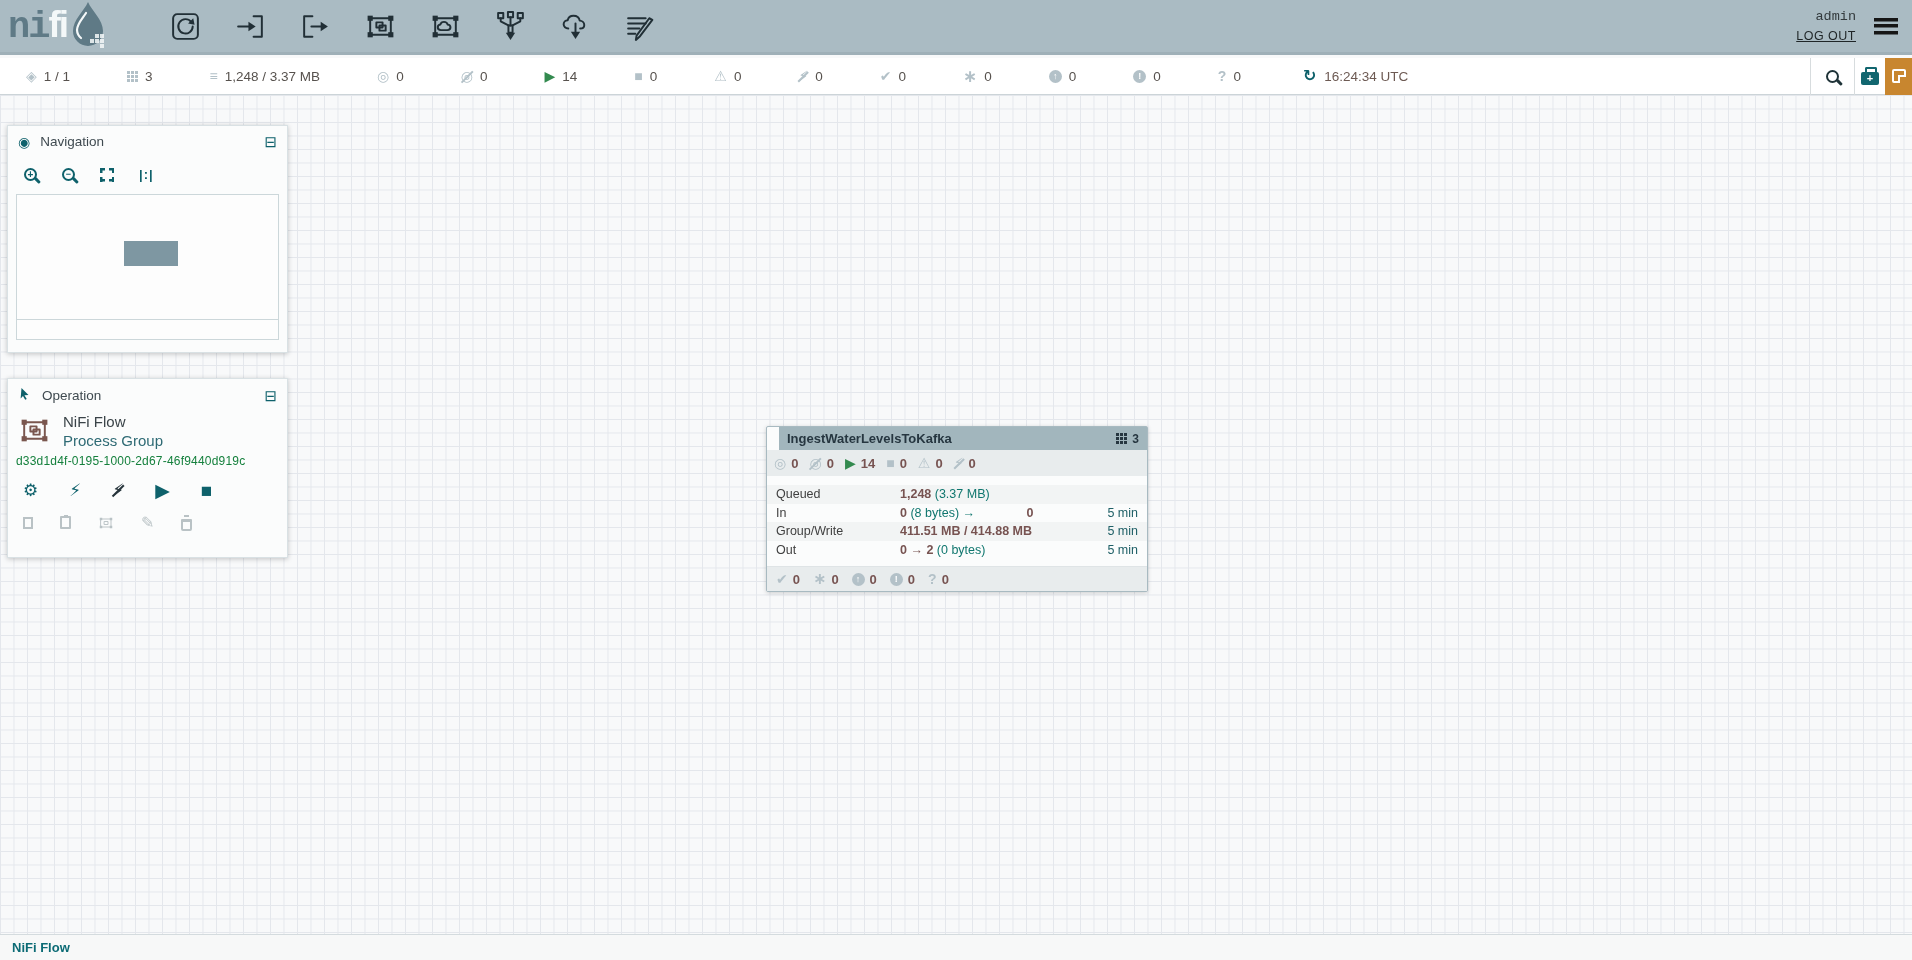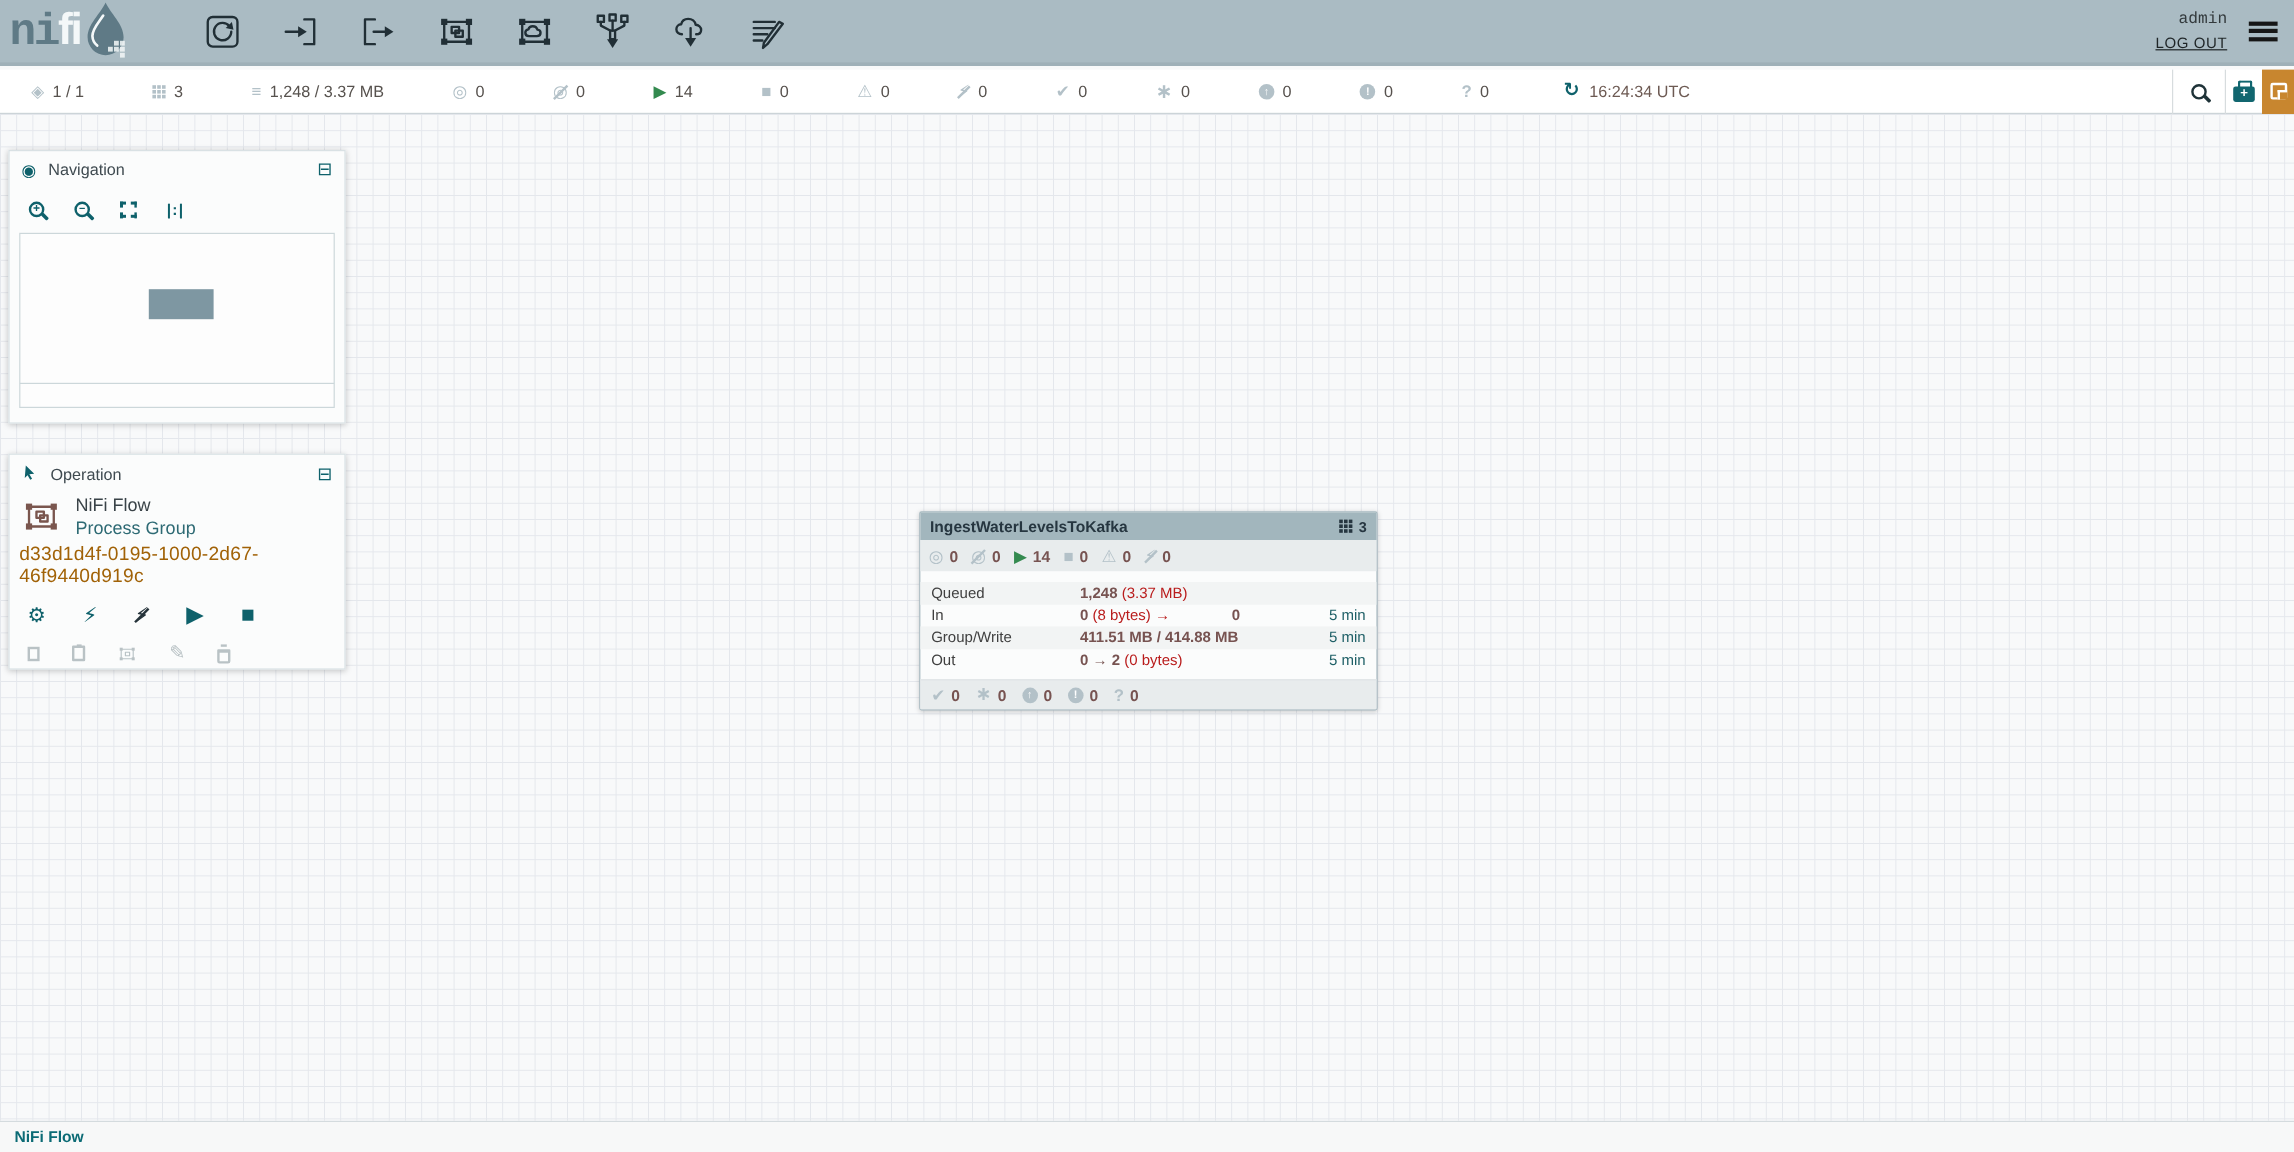--- a/index.html
+++ b/index.html
@@ -91,61 +91,61 @@
   .icon-one2one { font-size:13px; font-weight:bold; letter-spacing:1px; }
   .birdseye { margin:0 8px; height:126px; background:#fdfdfd; border:1px solid #ccd7da; position:relative; cursor:move; }
   .birdseye-rect { position:absolute; left:107px; top:46px; width:54px; height:25px; background:#7e97a2; }
   .birdseye-strip { margin:-1px 8px 0 8px; height:21px; background:#fdfdfd; border:1px solid #ccd7da; }
 
   .op-panel { top:283px; height:180px; }
   .op-flow { display:flex; align-items:flex-start; gap:12px; padding:6px 10px 0 10px; }
   .op-pg-icon { width:33px; height:35px; color:#7a564e; }
   .op-name { font-size:15px; color:#3a4348; line-height:1.25; }
   .op-type { font-size:15px; color:#2e6a74; }
-  .op-id { padding:5px 23px 0 8px; font-size:16px; color:#a16207; letter-spacing:.2px; }
+  .op-id { padding:5px 23px 0 8px; font-size:12px; color:#15803d; letter-spacing:.2px; }
   .op-actions { display:flex; align-items:center; gap:31px; padding:13px 0 0 15px; color:#0e616b; }
   .op-actions .ic { font-size:17px; line-height:1; cursor:pointer; }
   .ic-dark { color:#25333a; }
   .op-actions2 { display:flex; align-items:center; gap:27px; padding:15px 0 0 15px; color:#b9c2c5; }
   .op-actions2 .ic { font-size:16px; line-height:1; cursor:pointer; display:inline-flex; }
   .icon-copy { width:10px; height:12px; border:2px solid currentColor; position:relative; background:#fbfcfc; }
   .icon-copy::before { content:""; position:absolute; left:2px; top:-5px; width:10px; height:12px;
     border:2px solid currentColor; z-index:-1; }
   .icon-paste { width:11px; height:13px; border:2px solid currentColor; border-radius:1px; position:relative; }
   .icon-paste::before { content:""; position:absolute; top:-3px; left:2px; width:4px; height:3px; background:currentColor; }
   .icon-trash { width:11px; height:12px; border:2px solid currentColor; border-top:3px solid currentColor;
     border-radius:1px 1px 2px 2px; position:relative; margin-top:4px; }
   .icon-trash::before { content:""; position:absolute; top:-7px; left:1px; width:5px; height:2px; background:currentColor; }
   .mini-pg { width:16px; height:16px; }
 
   
   .pg { position:absolute; left:766px; top:331px; width:382px; background:#fbfcfc;
     border:1px solid #a8bac1; border-radius:2px; box-shadow:0 1px 4px rgba(0,0,0,.18); cursor:pointer; }
   .pg-header { height:23px; background:#a2b6bd; display:flex; align-items:center; padding:0 8px;
-    font-size:13px; font-weight:600; color:#263640; }
+    font-size:13px; font-weight:600; color:#263640;margin-left:12px; }
   .pg-threads { margin-left:auto; display:flex; align-items:center; gap:5px; color:#263640; }
   .icon-grid { width:11px; height:11px; color:#263640; background-repeat:no-repeat;
     background-image:linear-gradient(currentColor,currentColor),linear-gradient(currentColor,currentColor),
       linear-gradient(currentColor,currentColor),linear-gradient(currentColor,currentColor),
       linear-gradient(currentColor,currentColor),linear-gradient(currentColor,currentColor),
       linear-gradient(currentColor,currentColor),linear-gradient(currentColor,currentColor),
       linear-gradient(currentColor,currentColor);
     background-size:3px 3px; background-position:0 0,4px 0,8px 0,0 4px,4px 4px,8px 4px,0 8px,4px 8px,8px 8px; }
   .pg-threads b { font-size:12px; }
   .pg-status { height:26px; background:#e8eced; display:flex; align-items:center; gap:11px;
     padding:0 7px; font-size:13px; }
   .pg-pair { display:flex; align-items:center; gap:5px; }
   .pg-pair .cnt { color:#775351; font-weight:600; }
   .pg-stats { padding:9px 0 7px 0;border-radius:18px; }
   .pg-row { height:18.5px; display:flex; align-items:center; padding:0 9px; font-size:12.5px; }
   .pg-row.stripe { background:#f2f4f4; }
   .pg-row .lbl { width:76px; color:#404040; }
   .pg-row .val { flex:1; white-space:nowrap; }
   .v-strong { color:#775351; font-weight:bold;margin-left:48px; }
-  .v-norm { color:#b91c1c; }
+  .v-norm { color:#0f766e; }
   .pg-row .win { width:44px; text-align:right; color:#1e5f66; }
   .pg-footer { height:25px; background:#e8eced; border-top:1px solid #dfe4e6; display:flex;
     align-items:center; gap:13px; padding:0 9px; font-size:13px; }
 
   
   .footer { position:absolute; left:0; bottom:0; width:1912px; height:26px; background:#f7f8f8;
     border-top:1px solid #d4dbde; display:flex; align-items:center; padding-left:12px; }
   .breadcrumb { font-size:13px; font-weight:bold; color:#0c6b75; cursor:pointer; }
 </style>
 </head>

